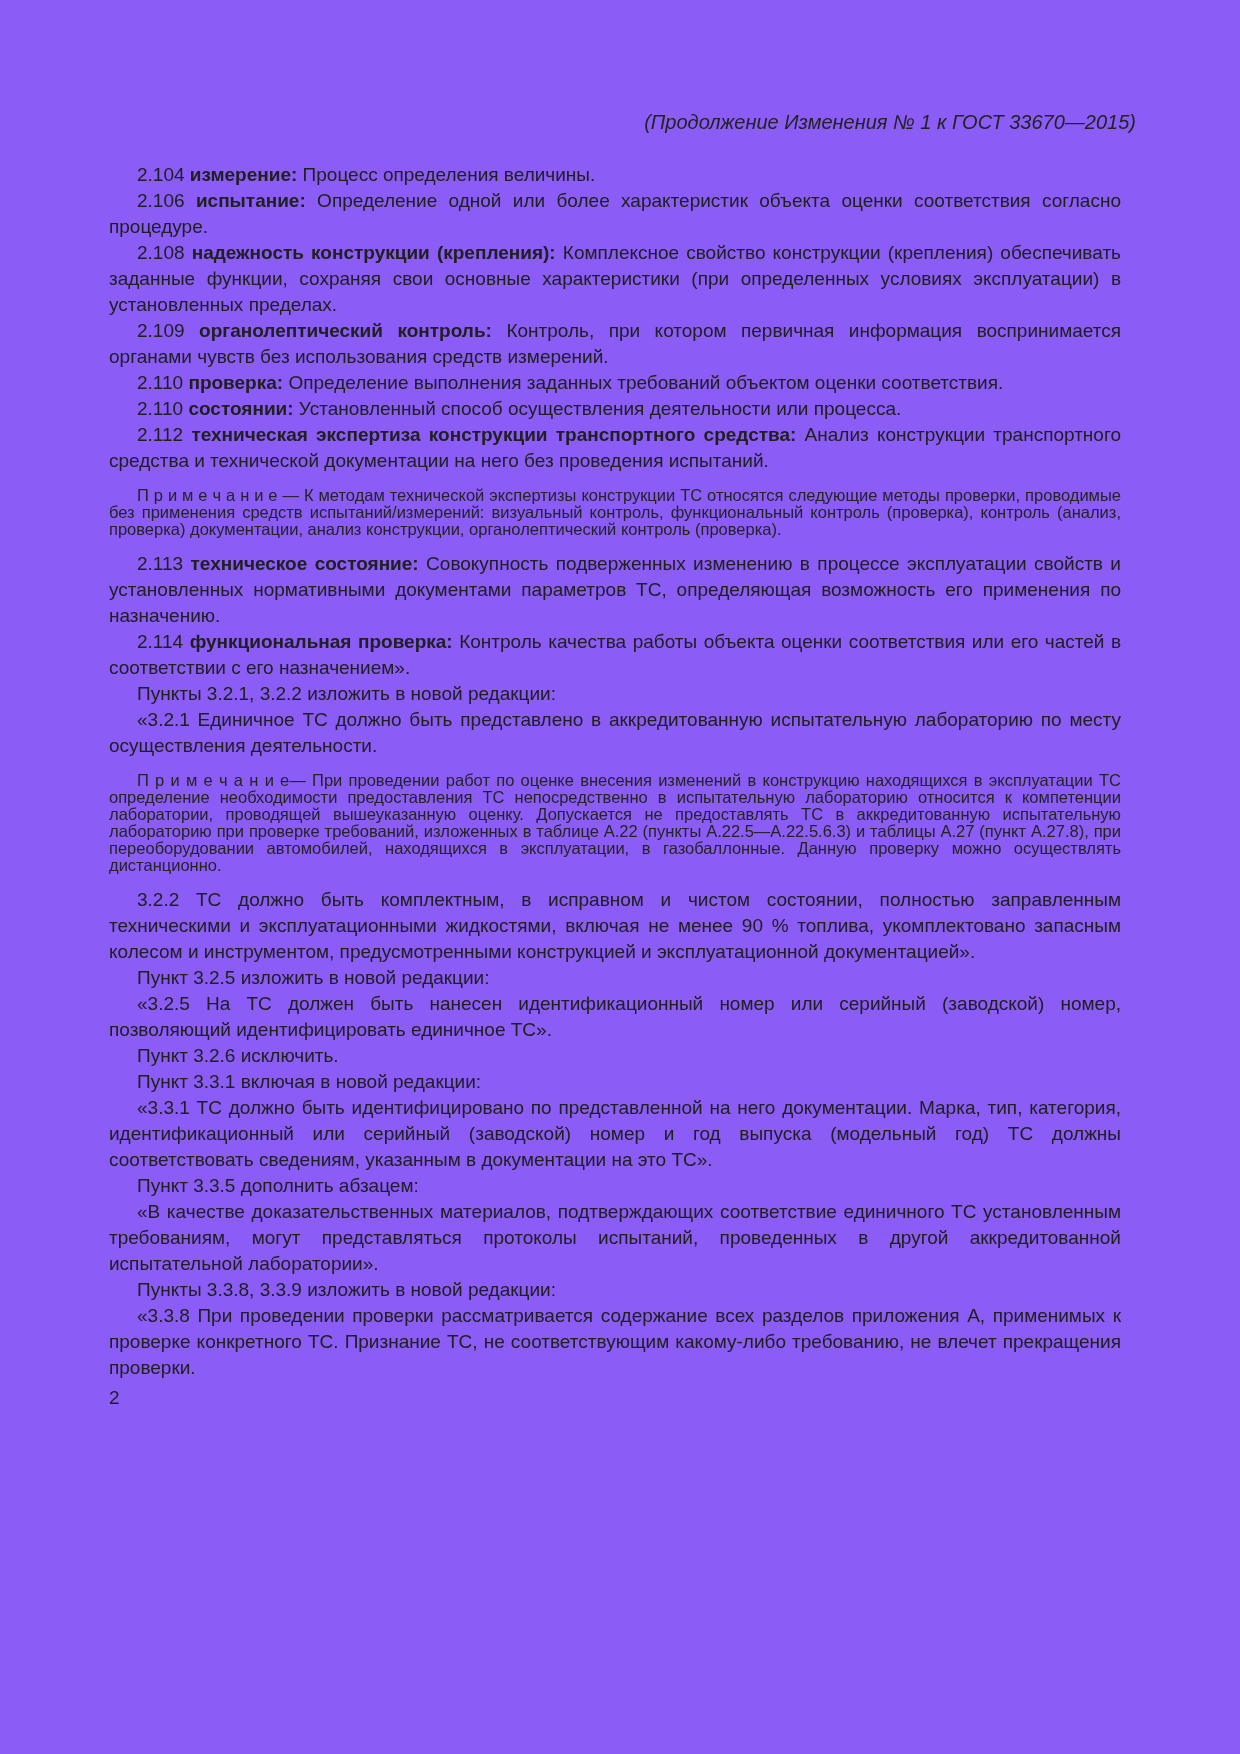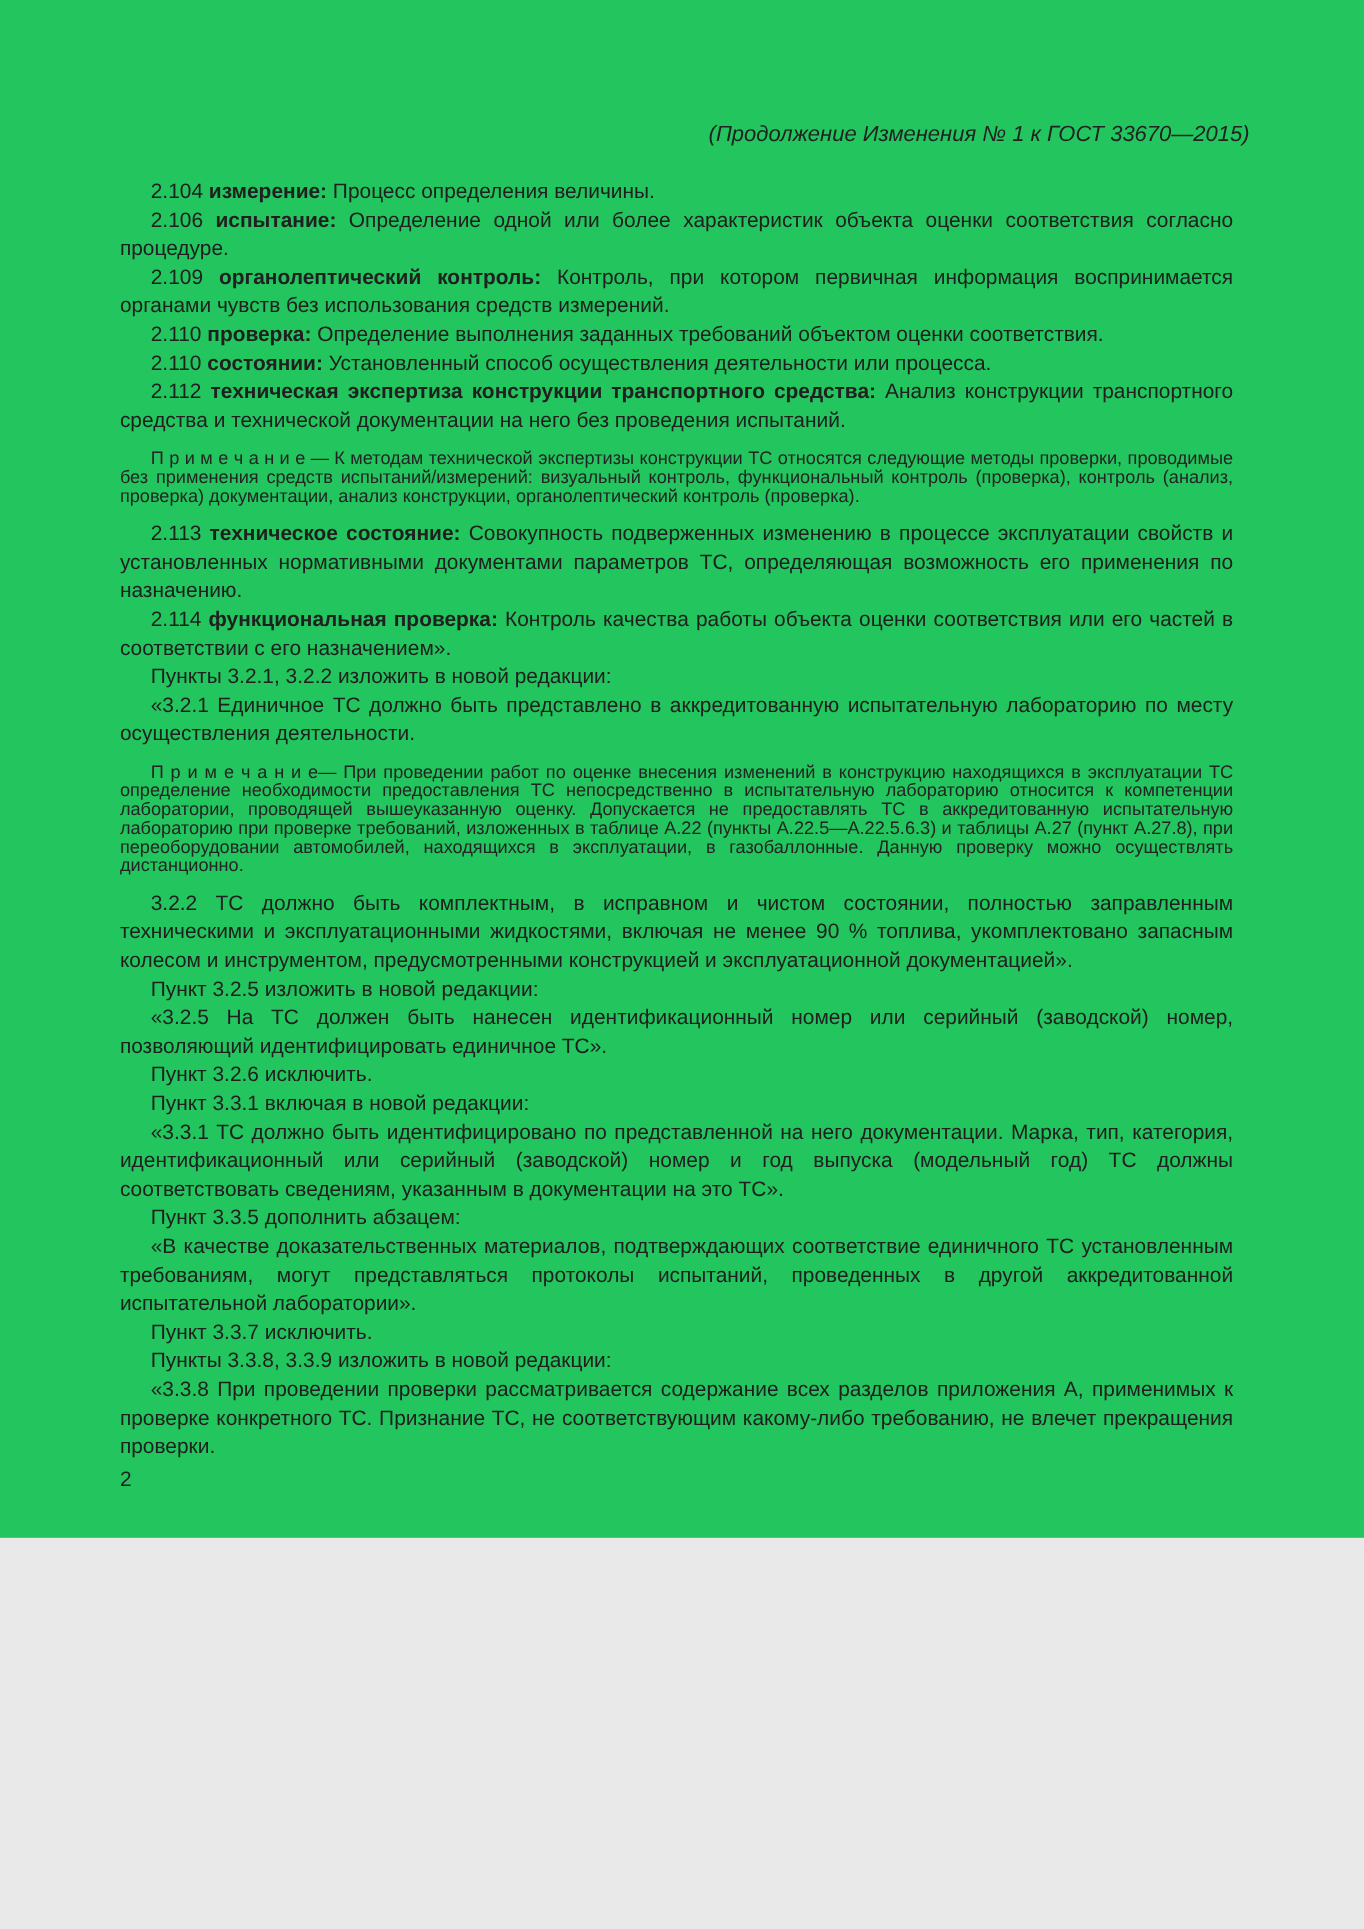--- a/index.html
+++ b/index.html
@@ -10,22 +10,22 @@
     width: 1240px;
     height: 1754px;
     background: #e9e9e9;
     font-family: "Liberation Sans", sans-serif;
     color: #1f1f1f;
     overflow: hidden;
   }
   .page {
     position: relative;
     width: 1240px;
-    height: 1398px;
-    background: #22c55e;
+    height: 1754px;
+    background: #8b5cf6;
   }
   .running-header {
     position: absolute;
     top: 110px;
     left: 124px;
     width: 1012px;
     text-align: right;
     font-style: italic;
     font-size: 20px;
     line-height: 24px;
@@ -68,36 +68,36 @@
 </head>
 <body>
 
 <div class="page">
   <div class="running-header">(Продолжение Изменения № 1 к ГОСТ 33670—2015)</div>
 
   <div class="content" id="content">
 
     <p class="body"><span>2.104 </span><span class="bold">измерение:</span> Процесс определения величины.</p>
       <p class="body"><span>2.106 </span><span class="bold">испытание:</span> Определение одной или более характеристик объекта оценки соответствия согласно процедуре.</p>
+      <p class="body"><span>2.108 </span><span class="bold">надежность конструкции (крепления):</span> Комплексное свойство конструкции (крепления) обеспечивать заданные функции, сохраняя свои основные характеристики (при определенных условиях эксплуатации) в установленных пределах.</p>
       <p class="body"><span>2.109 </span><span class="bold">органолептический контроль:</span> Контроль, при котором первичная информация воспринимается органами чувств без использования средств измерений.</p>
       <p class="body"><span>2.110 </span><span class="bold">проверка:</span> Определение выполнения заданных требований объектом оценки соответствия.</p>
       <p class="body"><span>2.110 </span><span class="bold">состоянии:</span> Установленный способ осуществления деятельности или процесса.</p>
       <p class="body"><span>2.112 </span><span class="bold">техническая экспертиза конструкции транспортного средства:</span> Анализ конструкции транспортного средства и технической документации на него без проведения испытаний.</p>
       <p class="note">П р и м е ч а н и е — К методам технической экспертизы конструкции ТС относятся следующие методы проверки, проводимые без применения средств испытаний/измерений: визуальный контроль, функциональный контроль (проверка), контроль (анализ, проверка) документации, анализ конструкции, органолептический контроль (проверка).</p>
       <p class="body"><span>2.113 </span><span class="bold">техническое состояние:</span> Совокупность подверженных изменению в процессе эксплуатации свойств и установленных нормативными документами параметров ТС, определяющая возможность его применения по назначению.</p>
       <p class="body"><span>2.114 </span><span class="bold">функциональная проверка:</span> Контроль качества работы объекта оценки соответствия или его частей в соответствии с его назначением».</p>
       <p class="body">Пункты 3.2.1, 3.2.2 изложить в новой редакции:</p>
       <p class="body">«3.2.1 Единичное ТС должно быть представлено в аккредитованную испытательную лабораторию по месту осуществления деятельности.</p>
       <p class="note">П р и м е ч а н и е— При проведении работ по оценке внесения изменений в конструкцию находящихся в эксплуатации ТС определение необходимости предоставления ТС непосредственно в испытательную лабораторию относится к компетенции лаборатории, проводящей вышеуказанную оценку. Допускается не предоставлять ТС в аккредитованную испытательную лабораторию при проверке требований, изложенных в таблице А.22 (пункты А.22.5—А.22.5.6.3) и таблицы А.27 (пункт А.27.8), при переоборудовании автомобилей, находящихся в эксплуатации, в газобаллонные. Данную проверку можно осуществлять дистанционно.</p>
       <p class="body">3.2.2 ТС должно быть комплектным, в исправном и чистом состоянии, полностью заправленным техническими и эксплуатационными жидкостями, включая не менее 90 % топлива, укомплектовано запасным колесом и инструментом, предусмотренными конструкцией и эксплуатационной документацией».</p>
       <p class="body">Пункт 3.2.5 изложить в новой редакции:</p>
       <p class="body">«3.2.5 На ТС должен быть нанесен идентификационный номер или серийный (заводской) номер, позволяющий идентифицировать единичное ТС».</p>
       <p class="body">Пункт 3.2.6 исключить.</p>
       <p class="body">Пункт 3.3.1 включая в новой редакции:</p>
       <p class="body">«3.3.1 ТС должно быть идентифицировано по представленной на него документации. Марка, тип, категория, идентификационный или серийный (заводской) номер и год выпуска (модельный год) ТС должны соответствовать сведениям, указанным в документации на это ТС».</p>
       <p class="body">Пункт 3.3.5 дополнить абзацем:</p>
       <p class="body">«В качестве доказательственных материалов, подтверждающих соответствие единичного ТС установленным требованиям, могут представляться протоколы испытаний, проведенных в другой аккредитованной испытательной лаборатории».</p>
-      <p class="body">Пункт 3.3.7 исключить.</p>
       <p class="body">Пункты 3.3.8, 3.3.9 изложить в новой редакции:</p>
       <p class="body">«3.3.8 При проведении проверки рассматривается содержание всех разделов приложения А, применимых к проверке конкретного ТС. Признание ТС, не соответствующим какому-либо требованию, не влечет прекращения проверки.</p>
       <div class="page-number">2</div>
   </div>
 </div>
 
 </body></html>

